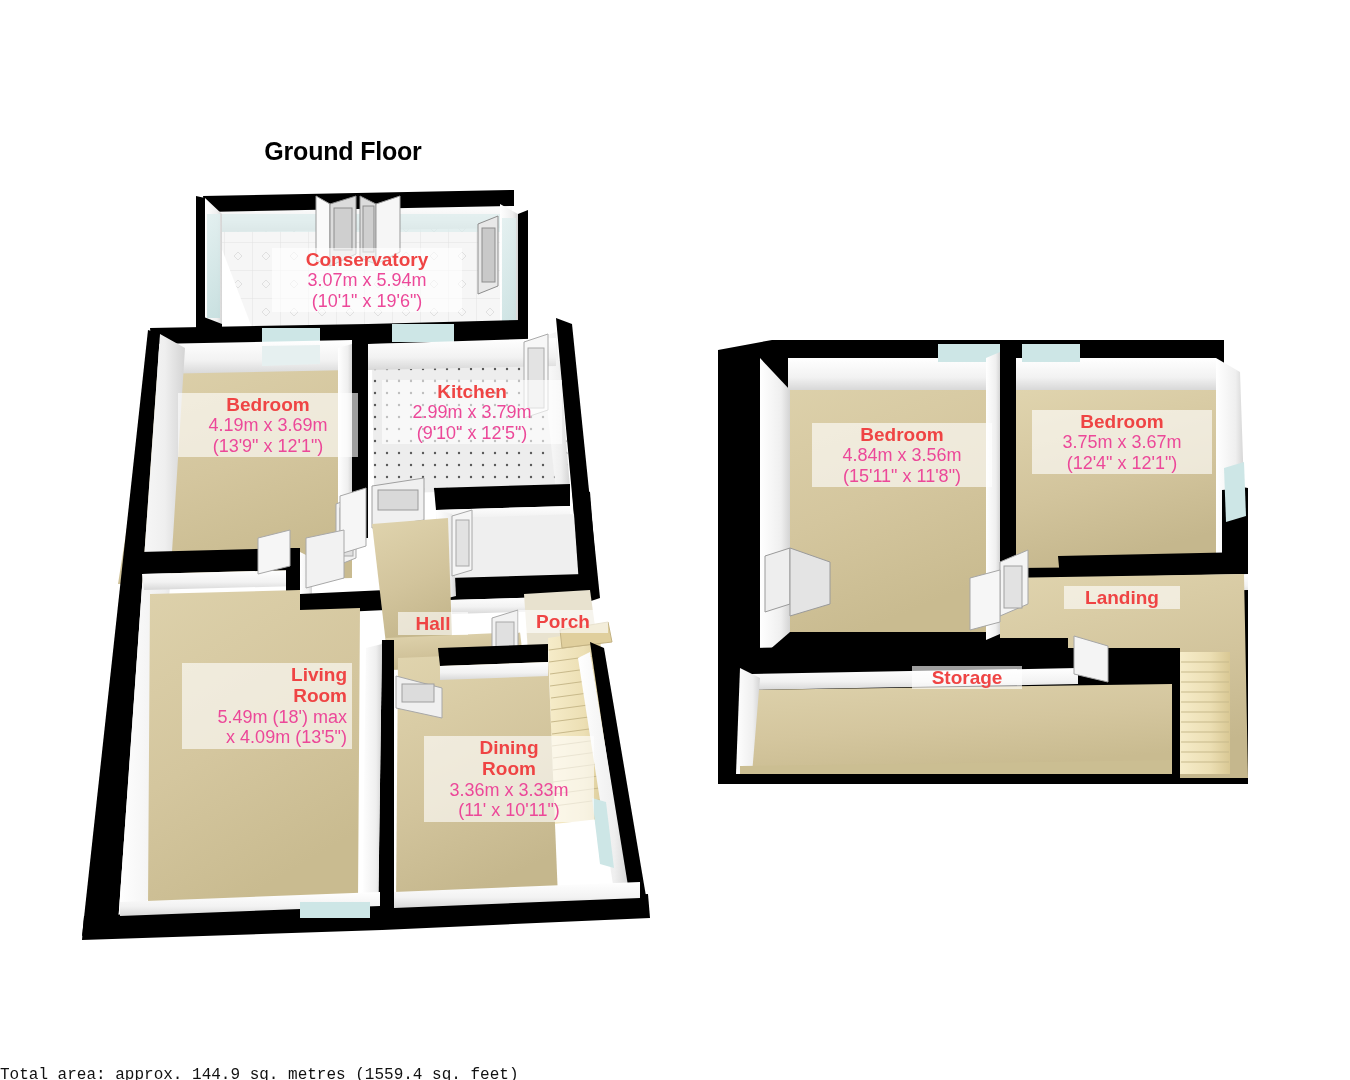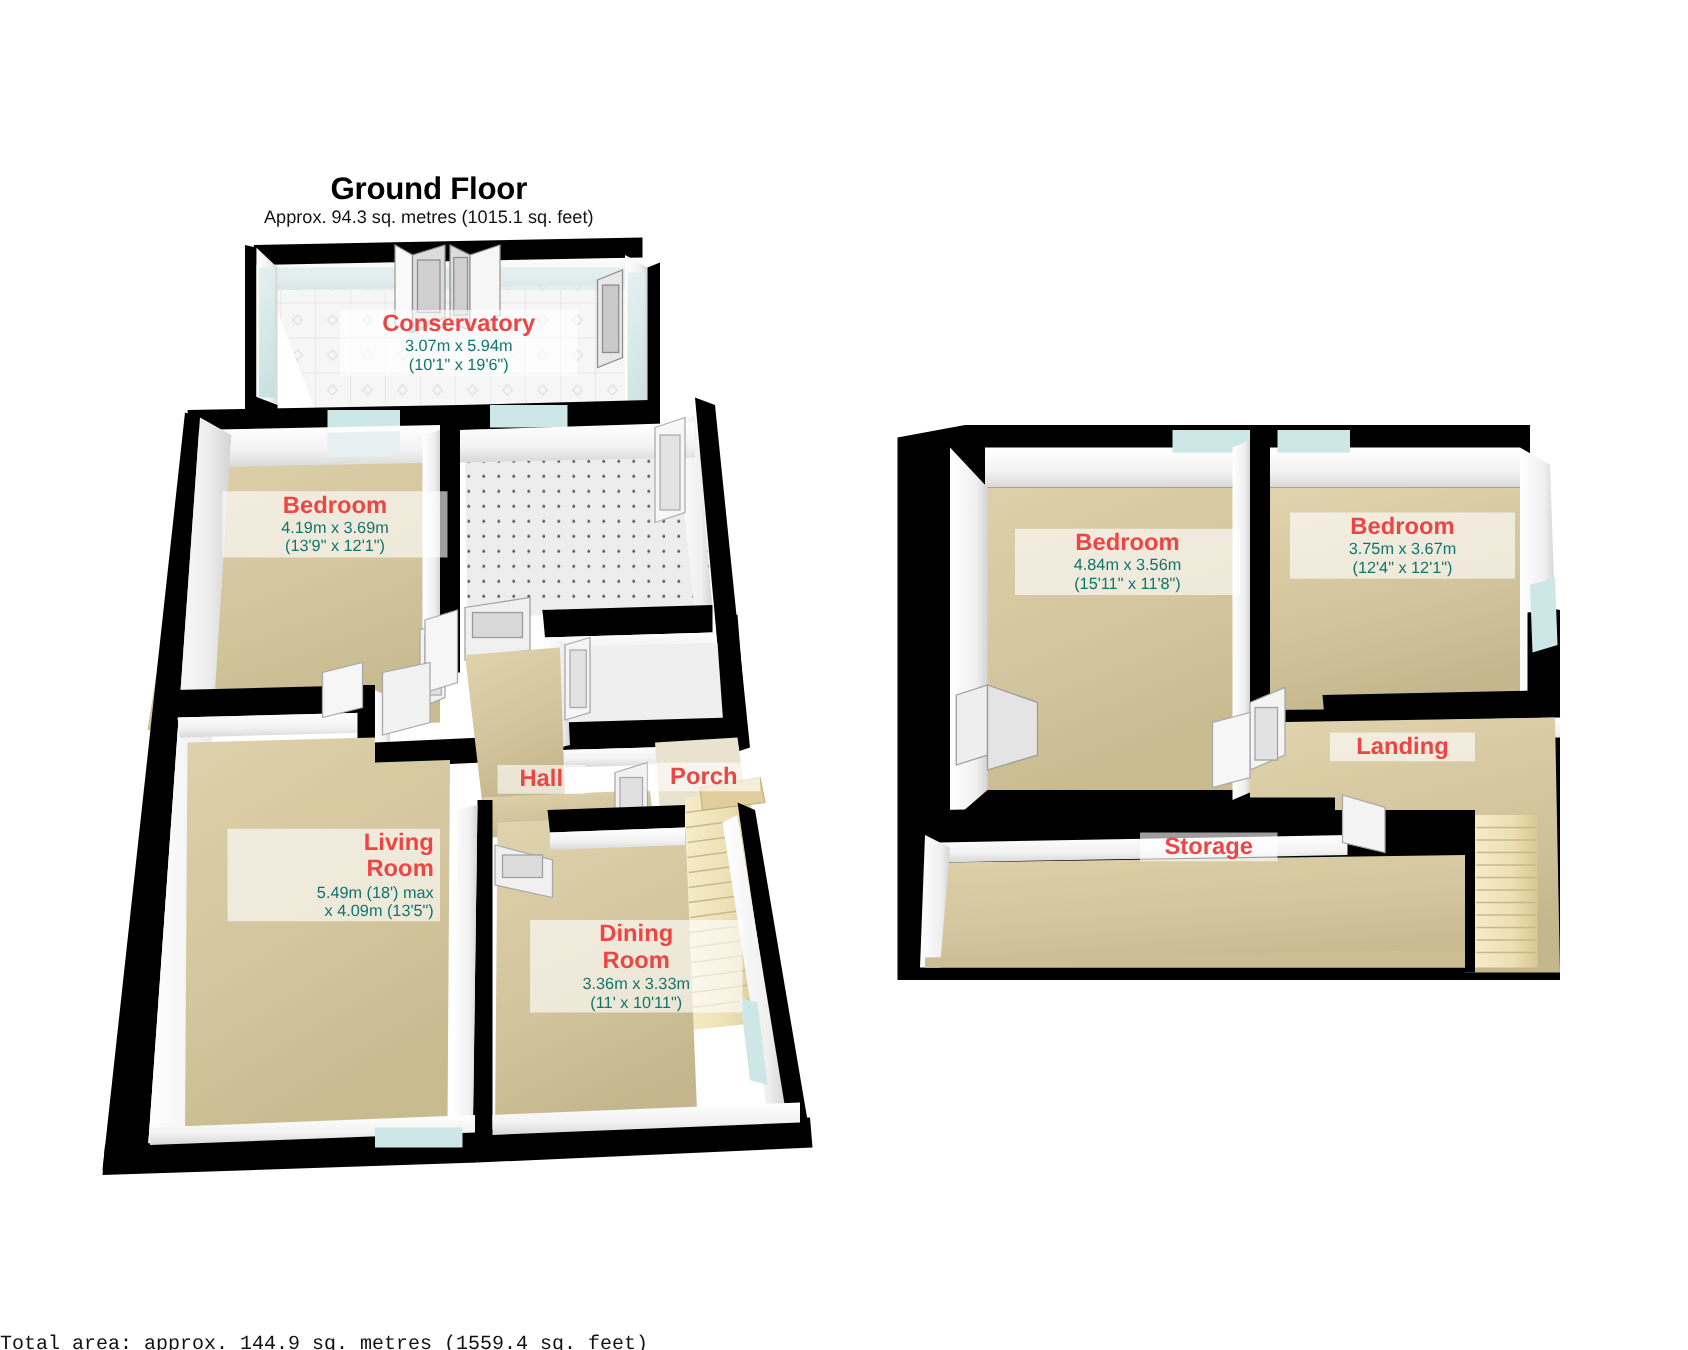--- a/index.html
+++ b/index.html
@@ -34,21 +34,21 @@
 
   
   .room-label{
     position:absolute;text-align:center;
     background:rgba(255,255,255,0.62);
     padding:1px 5px;
     line-height:1.13;
     white-space:nowrap;
   }
   .room-label .rl-name{font-size:19px;font-weight:bold;color:#ef4444;display:block;}
-  .room-label .rl-dim{font-size:13px;color:#0f766e;display:block;}
+  .room-label .rl-dim{font-size:18px;color:#ec4899;display:block;}
 
   
   svg.plan{position:absolute;left:0;top:0;width:1350px;height:1080px;}
 </style>
 </head>
 <body>
 
 <div id="plan-root">
 
   <svg class="plan" viewBox="0 0 1350 1080">
@@ -358,36 +358,40 @@
 
         <polygon points="740,650 760,660 752,756 736,756" fill="url(#wallFaceH)"></polygon>
 
         <polygon points="740,748 1172,742 1172,756 740,756" fill="#cbbe92"></polygon>
       </g>
     </g>
   </svg>
 
   <div class="floor-title" id="ground-title">
     <div class="ft-name">Ground Floor</div>
-    <div class="ft-area">Approx. 94.3 sq. metres (1015.1 sq. feet)</div>
   </div>
 
 
   <div class="room-label" style="left:272px;top:230px;width:180px;">
     <span class="rl-name">Conservatory</span>
     <span class="rl-dim">3.07m x 5.94m</span>
     <span class="rl-dim">(10'1" x 19'6")</span>
   </div>
 
   <div class="room-label" style="left:178px;top:375px;width:170px;">
     <span class="rl-name">Bedroom</span>
     <span class="rl-dim">4.19m x 3.69m</span>
     <span class="rl-dim">(13'9" x 12'1")</span>
   </div>
 
+  <div class="room-label" style="left:382px;top:362px;width:170px;">
+    <span class="rl-name">Kitchen</span>
+    <span class="rl-dim">2.99m x 3.79m</span>
+    <span class="rl-dim">(9'10" x 12'5")</span>
+  </div>
 
 
   <div class="room-label" style="left:398px;top:594px;width:60px;">
     <span class="rl-name">Hall</span>
   </div>
 
   <div class="room-label" style="left:518px;top:592px;width:80px;">
     <span class="rl-name">Porch</span>
   </div>
 

